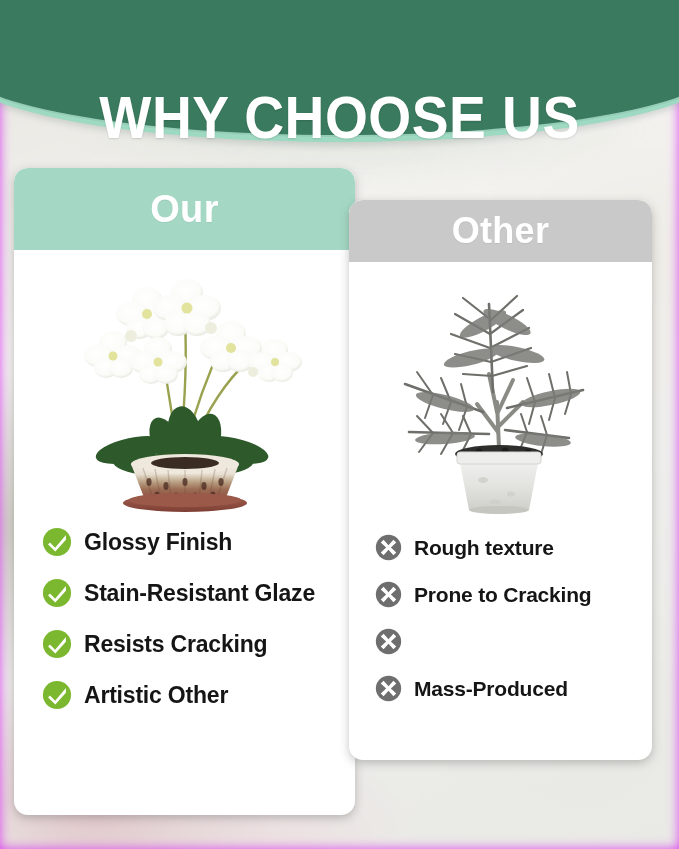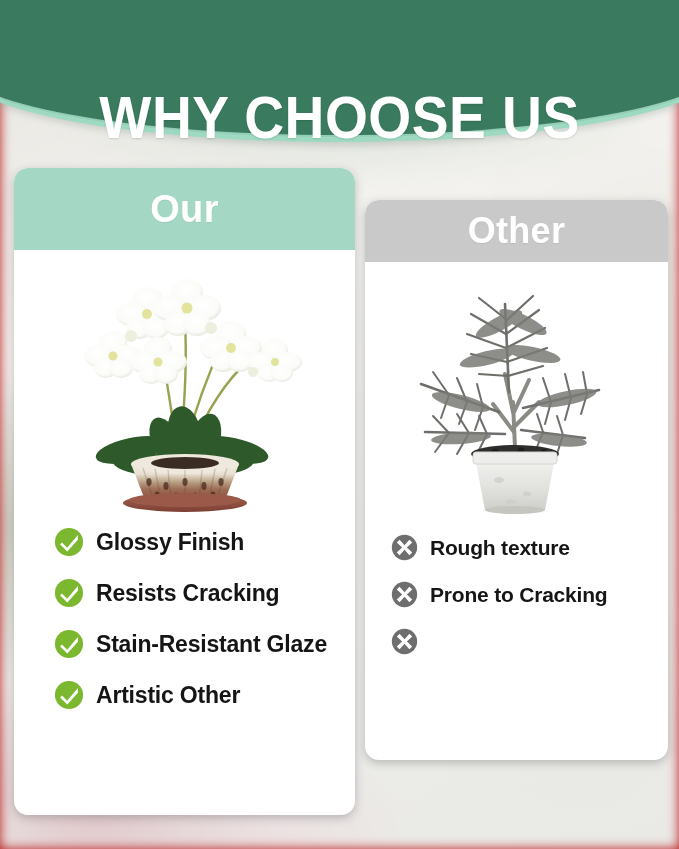--- a/index.html
+++ b/index.html
@@ -12,21 +12,21 @@
     overflow: hidden;
     font-family: "Liberation Sans", sans-serif;
     background: #efefed;
   }
 
   #page {
     position: relative;
     width: 679px;
     height: 849px;
     overflow: hidden;
-    background: #b91c1c;
+    background: #d946ef;
   }
 
   
   .bg-layer {
     position: absolute;
     inset: 0;
     background:
       radial-gradient(ellipse 260px 200px at 14% 95%, rgba(224,196,200,0.95) 0%, rgba(224,196,200,0) 70%),
       radial-gradient(ellipse 200px 170px at 40% 100%, rgba(236,222,224,0.9) 0%, rgba(236,222,224,0) 70%),
       radial-gradient(ellipse 240px 220px at 2% 62%, rgba(206,208,196,0.95) 0%, rgba(206,208,196,0) 72%),
@@ -109,21 +109,21 @@
     overflow: hidden;
     z-index: 5;
   }
   .card-our {
     left: 14px;
     top: 168px;
     width: 341px;
     height: 647px;
   }
   .card-other {
-    left: 365px;
+    left: 349px;
     top: 200px;
     width: 303px;
     height: 560px;
   }
   .card-head {
     height: 62px;
     display: flex;
     align-items: center;
     justify-content: center;
     border-radius: 14px 14px 0 0;
@@ -154,21 +154,21 @@
   }
   .card-our .prod { height: 262px; }
   .card-other .prod { height: 258px; }
 
   .prod svg { display: block; margin: 0 auto; }
 
   
   .features {
     padding: 4px 0 0 0;
   }
-  .card-our .features { padding-left: 40px; }
+  .card-our .features { padding-left: 28px; }
   .card-other .features { padding-left: 26px; }
 
   .feature {
     display: flex;
     align-items: center;
     gap: 12px;
   }
   .card-our .feature { height: 51px; }
   .card-other .feature { height: 47px; }
 
@@ -336,28 +336,28 @@
           <circle cx="16" cy="16" r="15" fill="#7cb82f"></circle>
           <path d="M8.5 16.5 L14 22 L25.5 8.5 L25.5 13.5 L14.2 26 L6.5 18.6 Z" fill="#ffffff"></path>
         </svg>
         <span class="feature-label">Glossy Finish</span>
       </div>
       <div class="feature">
         <svg class="feature-icon" viewBox="0 0 32 32">
           <circle cx="16" cy="16" r="15" fill="#7cb82f"></circle>
           <path d="M8.5 16.5 L14 22 L25.5 8.5 L25.5 13.5 L14.2 26 L6.5 18.6 Z" fill="#ffffff"></path>
         </svg>
-        <span class="feature-label">Resists Cracking</span>
+        <span class="feature-label">Stain-Resistant Glaze</span>
       </div>
       <div class="feature">
         <svg class="feature-icon" viewBox="0 0 32 32">
           <circle cx="16" cy="16" r="15" fill="#7cb82f"></circle>
           <path d="M8.5 16.5 L14 22 L25.5 8.5 L25.5 13.5 L14.2 26 L6.5 18.6 Z" fill="#ffffff"></path>
         </svg>
-        <span class="feature-label">Stain-Resistant Glaze</span>
+        <span class="feature-label">Resists Cracking</span>
       </div>
       <div class="feature">
         <svg class="feature-icon" viewBox="0 0 32 32">
           <circle cx="16" cy="16" r="15" fill="#7cb82f"></circle>
           <path d="M8.5 16.5 L14 22 L25.5 8.5 L25.5 13.5 L14.2 26 L6.5 18.6 Z" fill="#ffffff"></path>
         </svg>
         <span class="feature-label">Artistic Other</span>
       </div>
     </div>
   </div>
@@ -487,16 +487,23 @@
           <path d="M16 13.2 L10.2 6.8 L6.8 10.2 L13.2 16 L6.8 21.8 L10.2 25.2 L16 18.8 L21.8 25.2 L25.2 21.8 L18.8 16 L25.2 10.2 L21.8 6.8 Z" fill="#ffffff"></path>
         </svg>
         <span class="feature-label">Prone to Cracking</span>
       </div>
       <div class="feature">
         <svg class="feature-icon" viewBox="0 0 32 32">
           <circle cx="16" cy="16" r="15" fill="#6e6e6e"></circle>
           <path d="M16 13.2 L10.2 6.8 L6.8 10.2 L13.2 16 L6.8 21.8 L10.2 25.2 L16 18.8 L21.8 25.2 L25.2 21.8 L18.8 16 L25.2 10.2 L21.8 6.8 Z" fill="#ffffff"></path>
         </svg>
       </div>
+      <div class="feature">
+        <svg class="feature-icon" viewBox="0 0 32 32">
+          <circle cx="16" cy="16" r="15" fill="#6e6e6e"></circle>
+          <path d="M16 13.2 L10.2 6.8 L6.8 10.2 L13.2 16 L6.8 21.8 L10.2 25.2 L16 18.8 L21.8 25.2 L25.2 21.8 L18.8 16 L25.2 10.2 L21.8 6.8 Z" fill="#ffffff"></path>
+        </svg>
+        <span class="feature-label">Mass-Produced</span>
+      </div>
     </div>
   </div>
 
 </div>
 
 </body></html>

